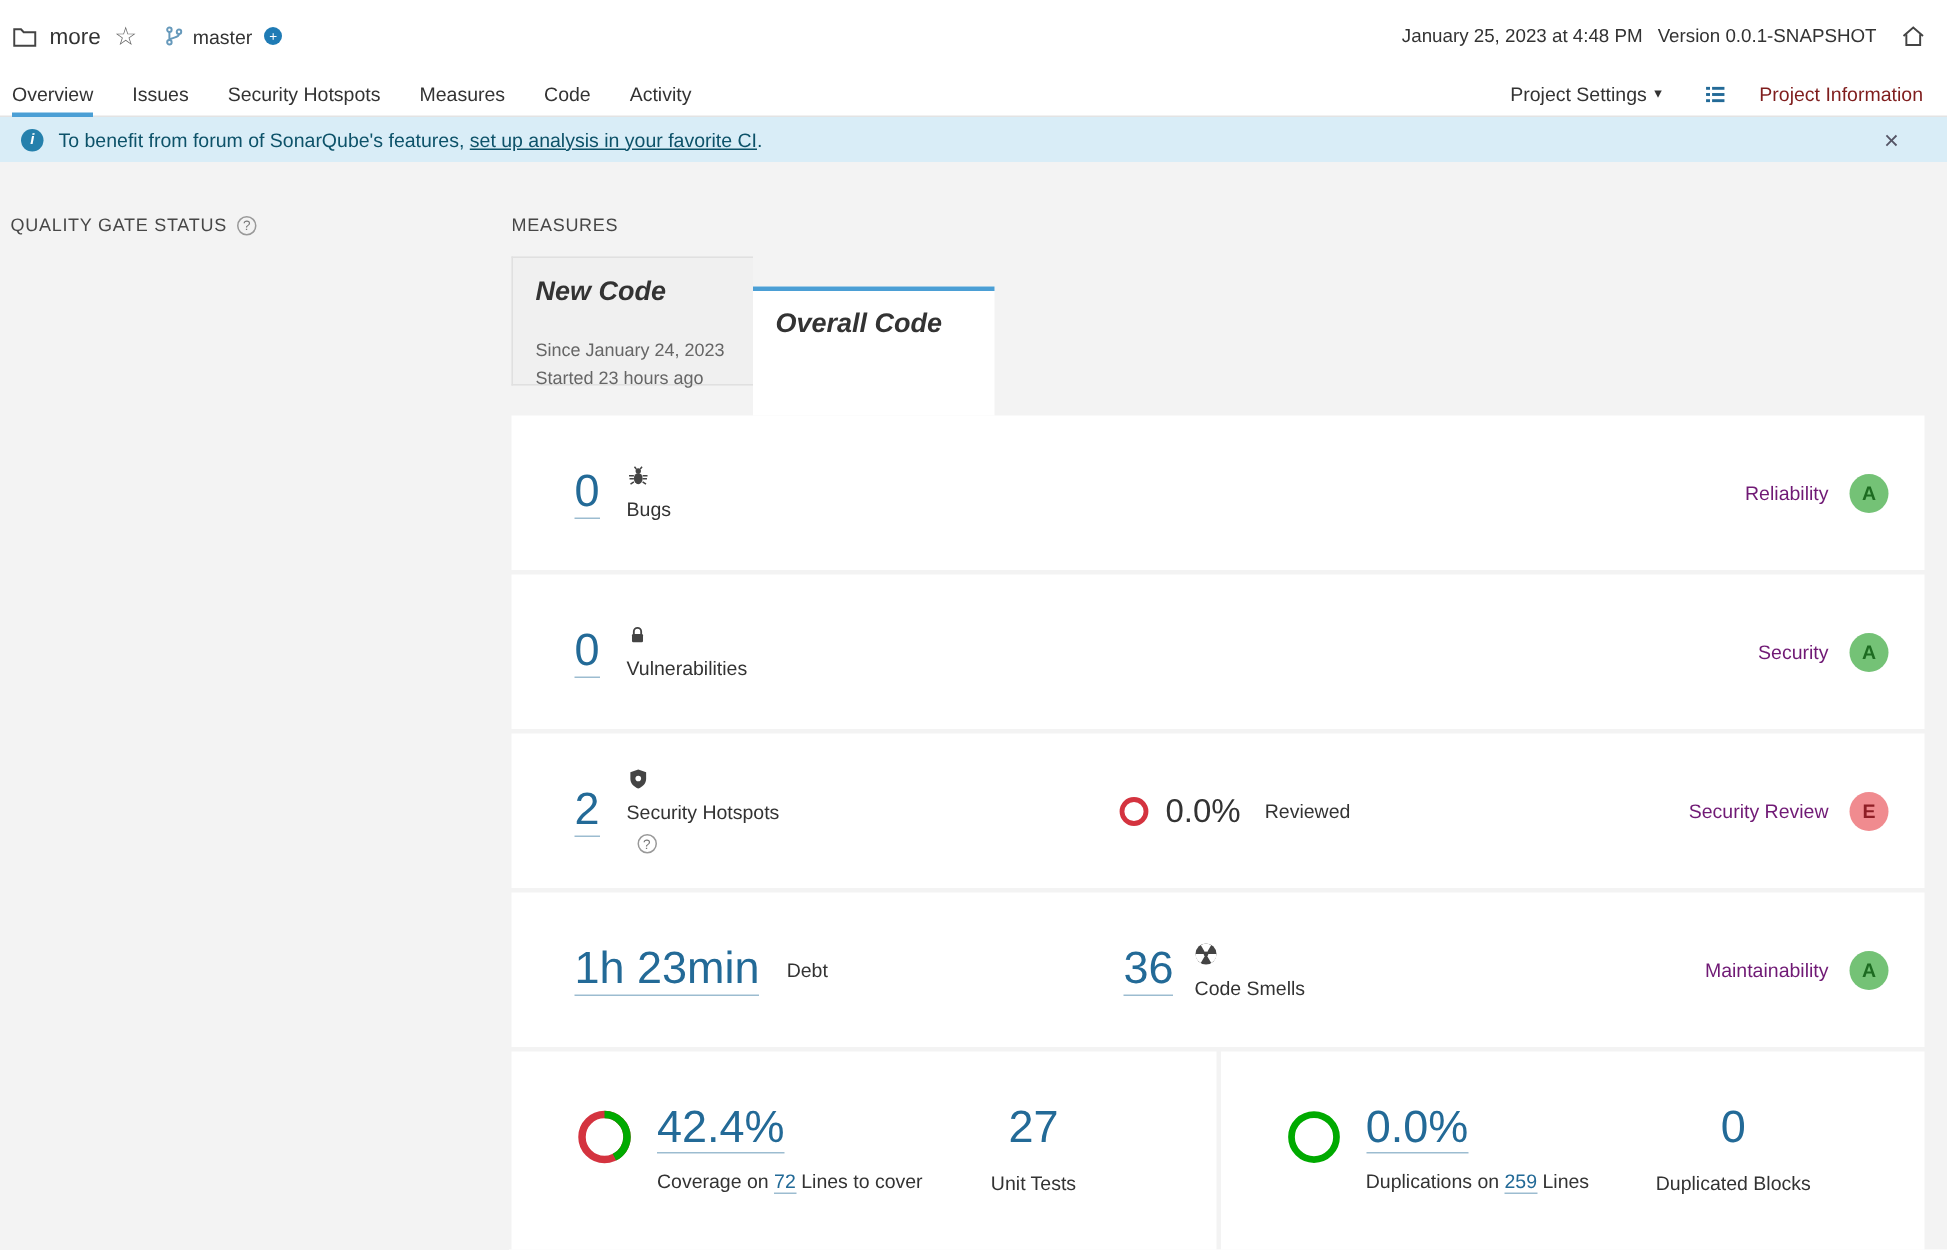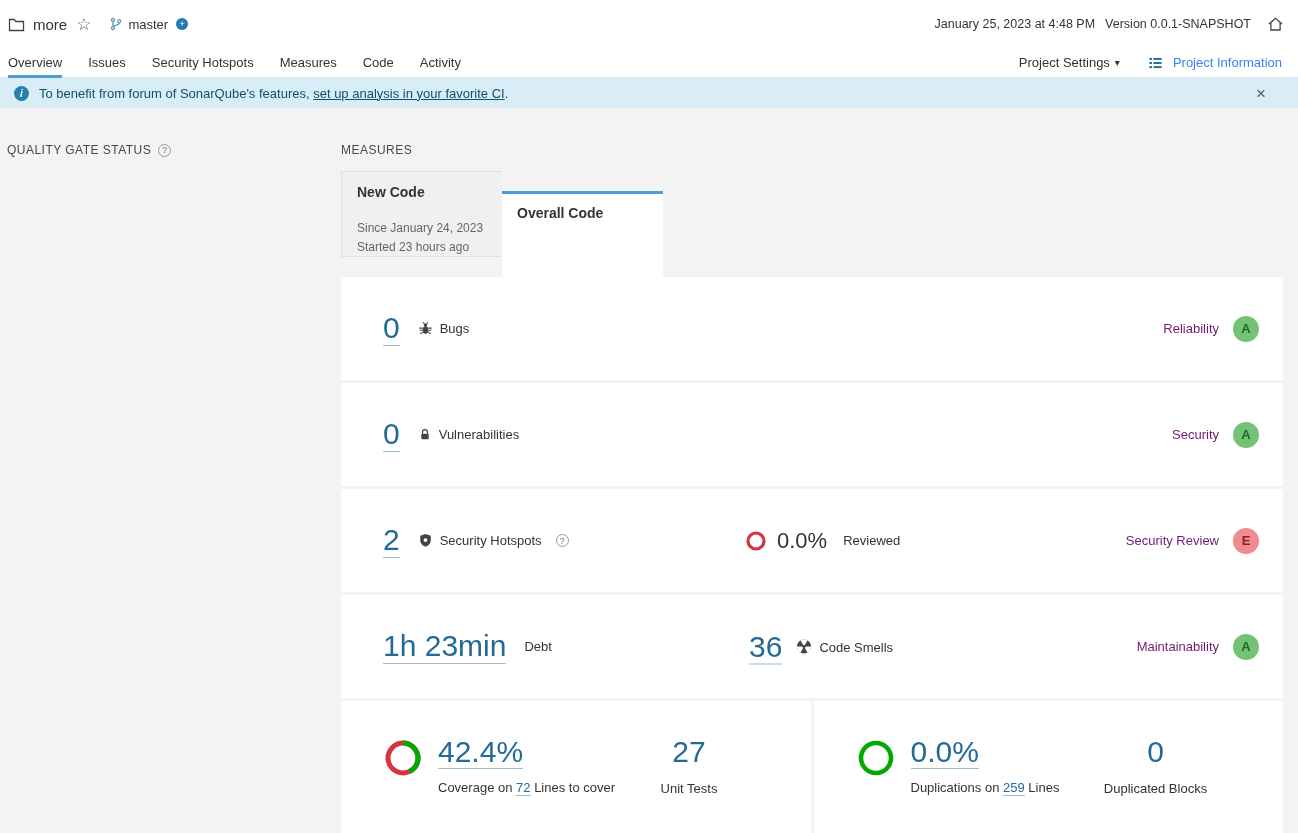--- a/index.html
+++ b/index.html
@@ -24,21 +24,21 @@
   
   .navbar { position: absolute; top: 48px; left: 0; right: 0; height: 30px; background: #fff;
             border-bottom: 1px solid #e3e3e3; display: flex; justify-content: space-between; padding: 0 16px 0 8px; }
   .nav-tabs { display: flex; gap: 26px; }
   .nav-tab { display: flex; align-items: center; height: 30px; font-size: 13px; color: #333;
              border-bottom: 3px solid transparent; cursor: pointer; padding-top: 2px; }
   .nav-tab.active { border-bottom-color: #4b9fd5; }
   .nav-right { display: flex; align-items: center; gap: 28px; }
   .proj-settings { display: flex; align-items: center; font-size: 13px; color: #333; cursor: pointer; gap: 5px; }
   .caret { font-size: 10px; color: #333; }
-  .proj-info { display: flex; align-items: center; font-size: 13px; color: #3b82f6; cursor: pointer; gap: 10px; }
+  .proj-info { display: flex; align-items: center; font-size: 13px; color: #7f1d1d; cursor: pointer; gap: 22px; }
 
   
   .banner { position: absolute; top: 78px; left: 0; right: 0; height: 30px; background: #d9edf7;
             display: flex; align-items: center; padding: 0 14px; font-size: 13px; color: #0d5269; }
   .info-icon { width: 15px; height: 15px; border-radius: 50%; background: #2580ac; color: #fff;
                font-size: 10px; font-style: italic; font-weight: bold; line-height: 15px; text-align: center; margin-right: 10px; flex: none; }
   .banner-link { color: #0d5269; text-decoration: underline; cursor: pointer; }
   .banner-close { margin-left: auto; font-size: 17px; color: #556; cursor: pointer; line-height: 1; padding-right: 18px; }
 
   
@@ -52,28 +52,28 @@
   .qg-card { margin-top: 14px; height: 163px; background: #008a25; color: #fff; padding: 17px 16px; cursor: default; }
   .qg-status { font-size: 22px; font-weight: bold; letter-spacing: .3px; }
   .qg-detail { font-size: 12px; margin-top: 15px; }
 
   
   .measures-section { position: absolute; left: 341px; top: 35px; width: 942px; }
   .tabs { display: flex; margin-top: 14px; }
   .tab { width: 161px; height: 86px; padding: 12px 15px; cursor: pointer; }
   .tab-new { background: #f0f0f0; border: 1px solid #e0e0e0; border-right: none; }
   .tab-overall { background: #fff; border-top: 3px solid #4b9fd5; padding-top: 11px; margin-top: 20px; }
-  .tab-title { font-size: 14px; font-weight: bold; color: #333; }
+  .tab-title { font-size: 18px; font-weight: bold; color: #333; font-style: italic; }
   .tab-sub { font-size: 12px; color: #666; margin-top: 19px; line-height: 1.55; }
 
   .m-row { position: relative; height: 103px; margin-bottom: 3px; background: #fff;
            display: flex; align-items: center; padding: 0 24px 0 42px; }
   .big-num { font-size: 30px; color: #236a97; line-height: 1.1; padding-bottom: 1px;
              border-bottom: 1px solid rgba(35,106,151,.45); cursor: pointer; }
-  .metric-label { display: flex; align-items: center; gap: 7px; margin-left: 18px; font-size: 13px; color: #333; }
+  .metric-label { display: flex; align-items: flex-start; gap: 7px; margin-left: 18px; font-size: 13px; color: #333; flex-direction: column; }
   .domain { margin-left: auto; display: flex; align-items: center; gap: 14px; }
   .domain-label { font-size: 13px; color: #701a75; }
   .badge { width: 26px; height: 26px; border-radius: 50%; display: flex; align-items: center; justify-content: center;
            font-size: 13px; font-weight: bold; cursor: pointer; flex: none; }
   .badge-a { background: #74c276; color: #1d6b21; }
   .badge-e { background: #f08b8f; color: #8e1e25; }
 
   .reviewed-group { position: absolute; left: 404px; top: 50%; transform: translateY(-50%);
                     display: flex; align-items: center; }
   .reviewed-value { font-size: 22px; color: #333; margin-left: 10px; }

